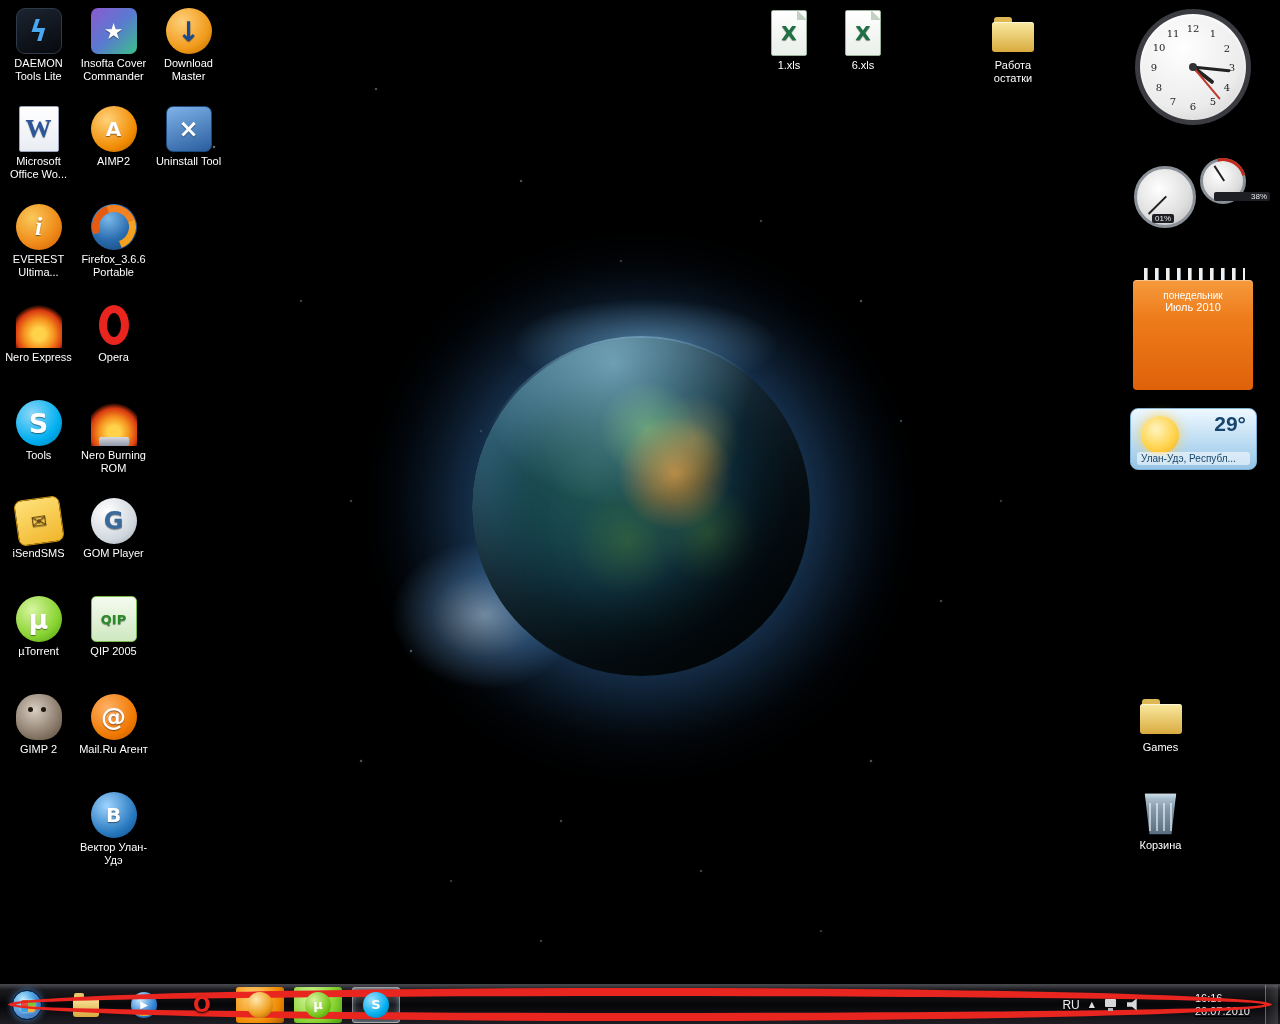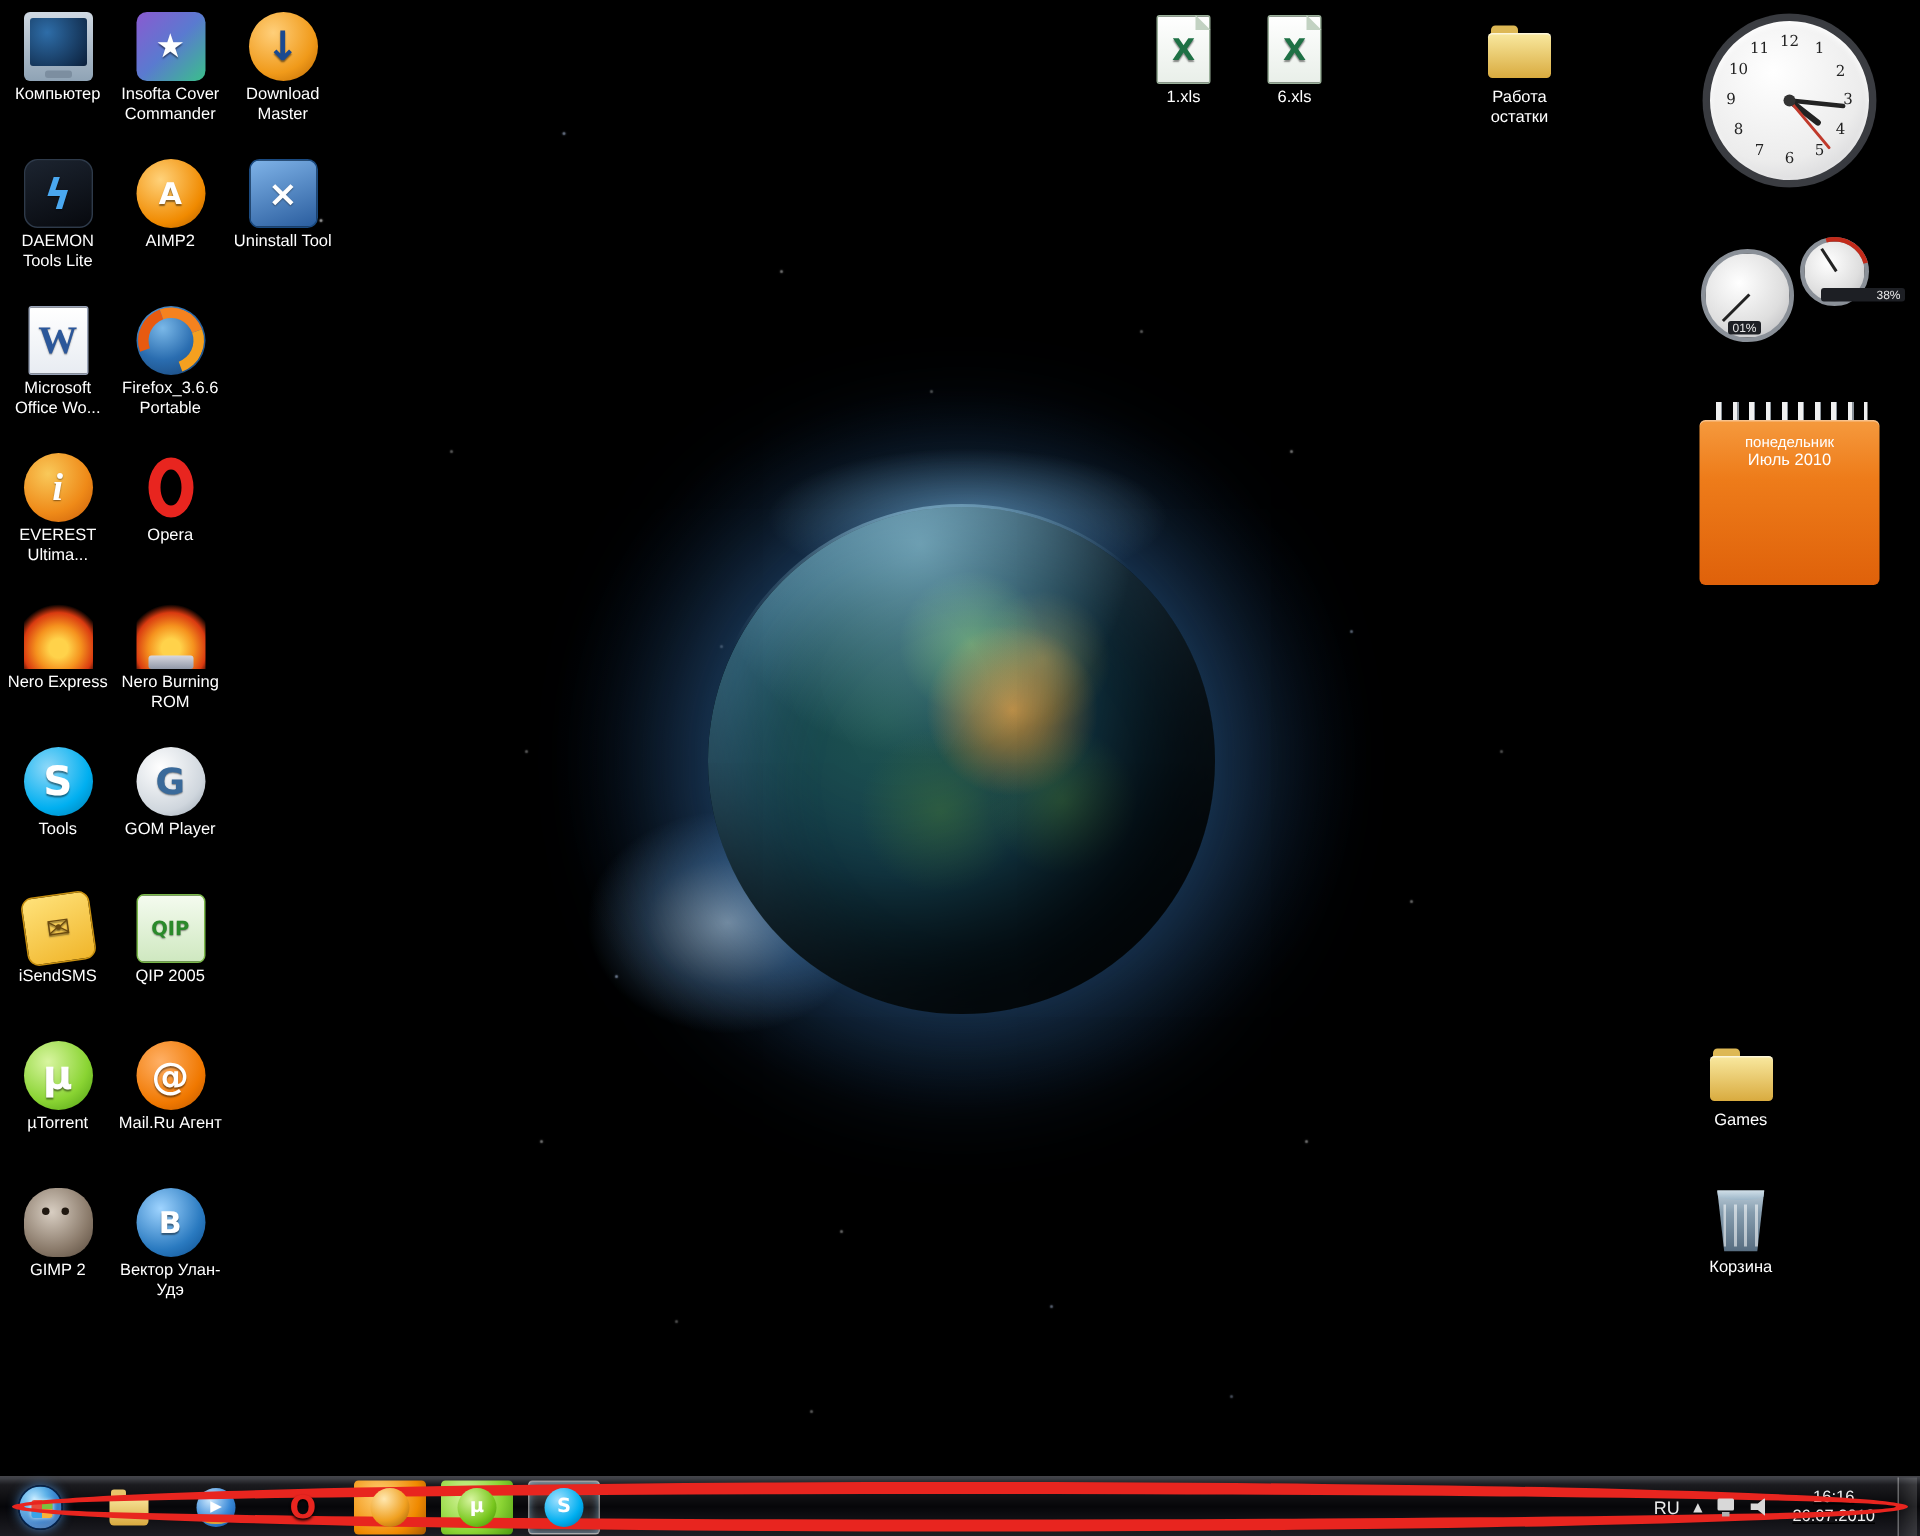--- a/index.html
+++ b/index.html
@@ -193,44 +193,38 @@
   .tbtn[data-icon="utorrent"] .ticon { border-radius:50%; background:radial-gradient(circle at 35% 30%, #d8f5a0, #7ac820 60%, #3a8a00); }
   .tbtn[data-icon="skype"] .ticon { border-radius:50%; background:radial-gradient(circle at 35% 30%, #9fe0ff, #00aff0 60%, #0068a0); }
   .tray { margin-left:auto; display:flex; align-items:center; gap:9px; padding-right:2px; height:40px;text-decoration:underline; }
   .tray-lang { color:#eee; font-size:12px; cursor:pointer; }
   .tray-chevron { color:#ddd; font-size:8px; cursor:pointer; font-family:"DejaVu Sans",sans-serif; }
   .tray-net { position:relative; width:14px; height:13px; cursor:pointer; }
   .tray-net::before { content:""; position:absolute; left:1px; top:1px; width:11px; height:8px; background:#d8d8d8; border-radius:1px; }
   .tray-net::after { content:""; position:absolute; left:4px; bottom:0; width:5px; height:3px; background:#b0b0b0; }
   .tray-vol { width:13px; height:12px; background:#d8d8d8; cursor:pointer;
     clip-path:polygon(0 32%, 38% 32%, 75% 0, 75% 100%, 38% 68%, 0 68%); }
-  .tray-clock { text-align:center; color:#eee; font-size:11px; line-height:13px; padding:0 6px; cursor:pointer; }
+  .tray-clock { color:#eee; font-size:11px; line-height:13px; padding:0 6px; cursor:pointer;margin-left:40px; }
   .show-desktop { width:13px; height:40px; border-left:1px solid rgba(255,255,255,.25);
     background:linear-gradient(90deg, rgba(255,255,255,.04), rgba(255,255,255,.14)); cursor:pointer; }
 </style>
 </head>
 <body>
 
 <div class="desktop">
 
   <div class="stars"></div>
   <div class="halo"></div>
   <div class="rimglow"></div>
   <div class="flare"></div>
   <div class="earth"></div>
 
   <div class="cols">
     <div class="icon-col">
 
-    <div class="dcell">
-        <div class="dicon" data-icon="computer">
-          <span class="glyph"></span>
-        </div>
-        <div class="dlabel">Компьютер</div>
-      </div>
         <div class="dcell">
         <div class="dicon" data-icon="daemon">
           <span class="glyph">ϟ</span>
         </div>
         <div class="dlabel">DAEMON Tools Lite</div>
       </div>
         <div class="dcell">
         <div class="dicon" data-icon="word">
           <span class="glyph">W</span>
         </div>
@@ -421,20 +415,25 @@
   </div>
 
   <div class="gadget-cal">
     <div class="cal-spiral"></div>
     <div class="cal-body">
       <div class="cal-weekday">понедельник</div>
       <div class="cal-month">Июль 2010</div>
     </div>
   </div>
 
+  <div class="gadget-weather">
+    <div class="weather-sun"></div>
+    <div class="weather-temp">29°</div>
+    <div class="weather-loc">Улан-Удэ, Республ...</div>
+  </div>
 
   <div class="taskbar">
     <div class="start">
       <div class="orb"></div>
     </div>
     <div class="tbuttons">
 
     <div class="tbtn" data-icon="explorer">
         <div class="ticon">
           <span class="tglyph"></span>

